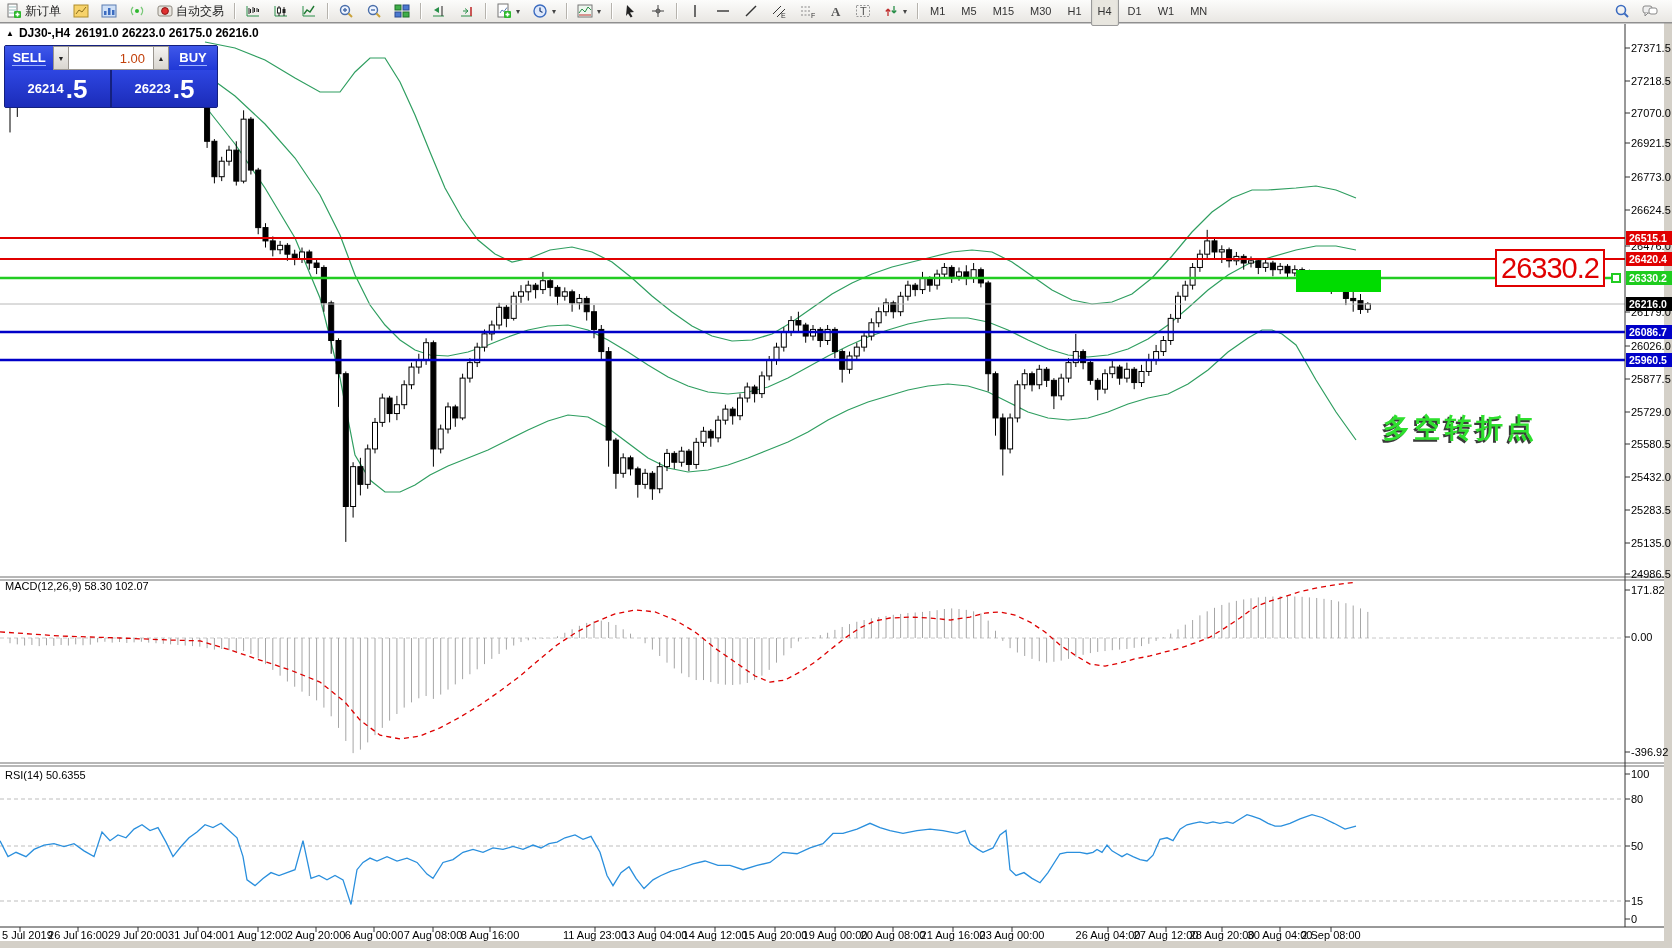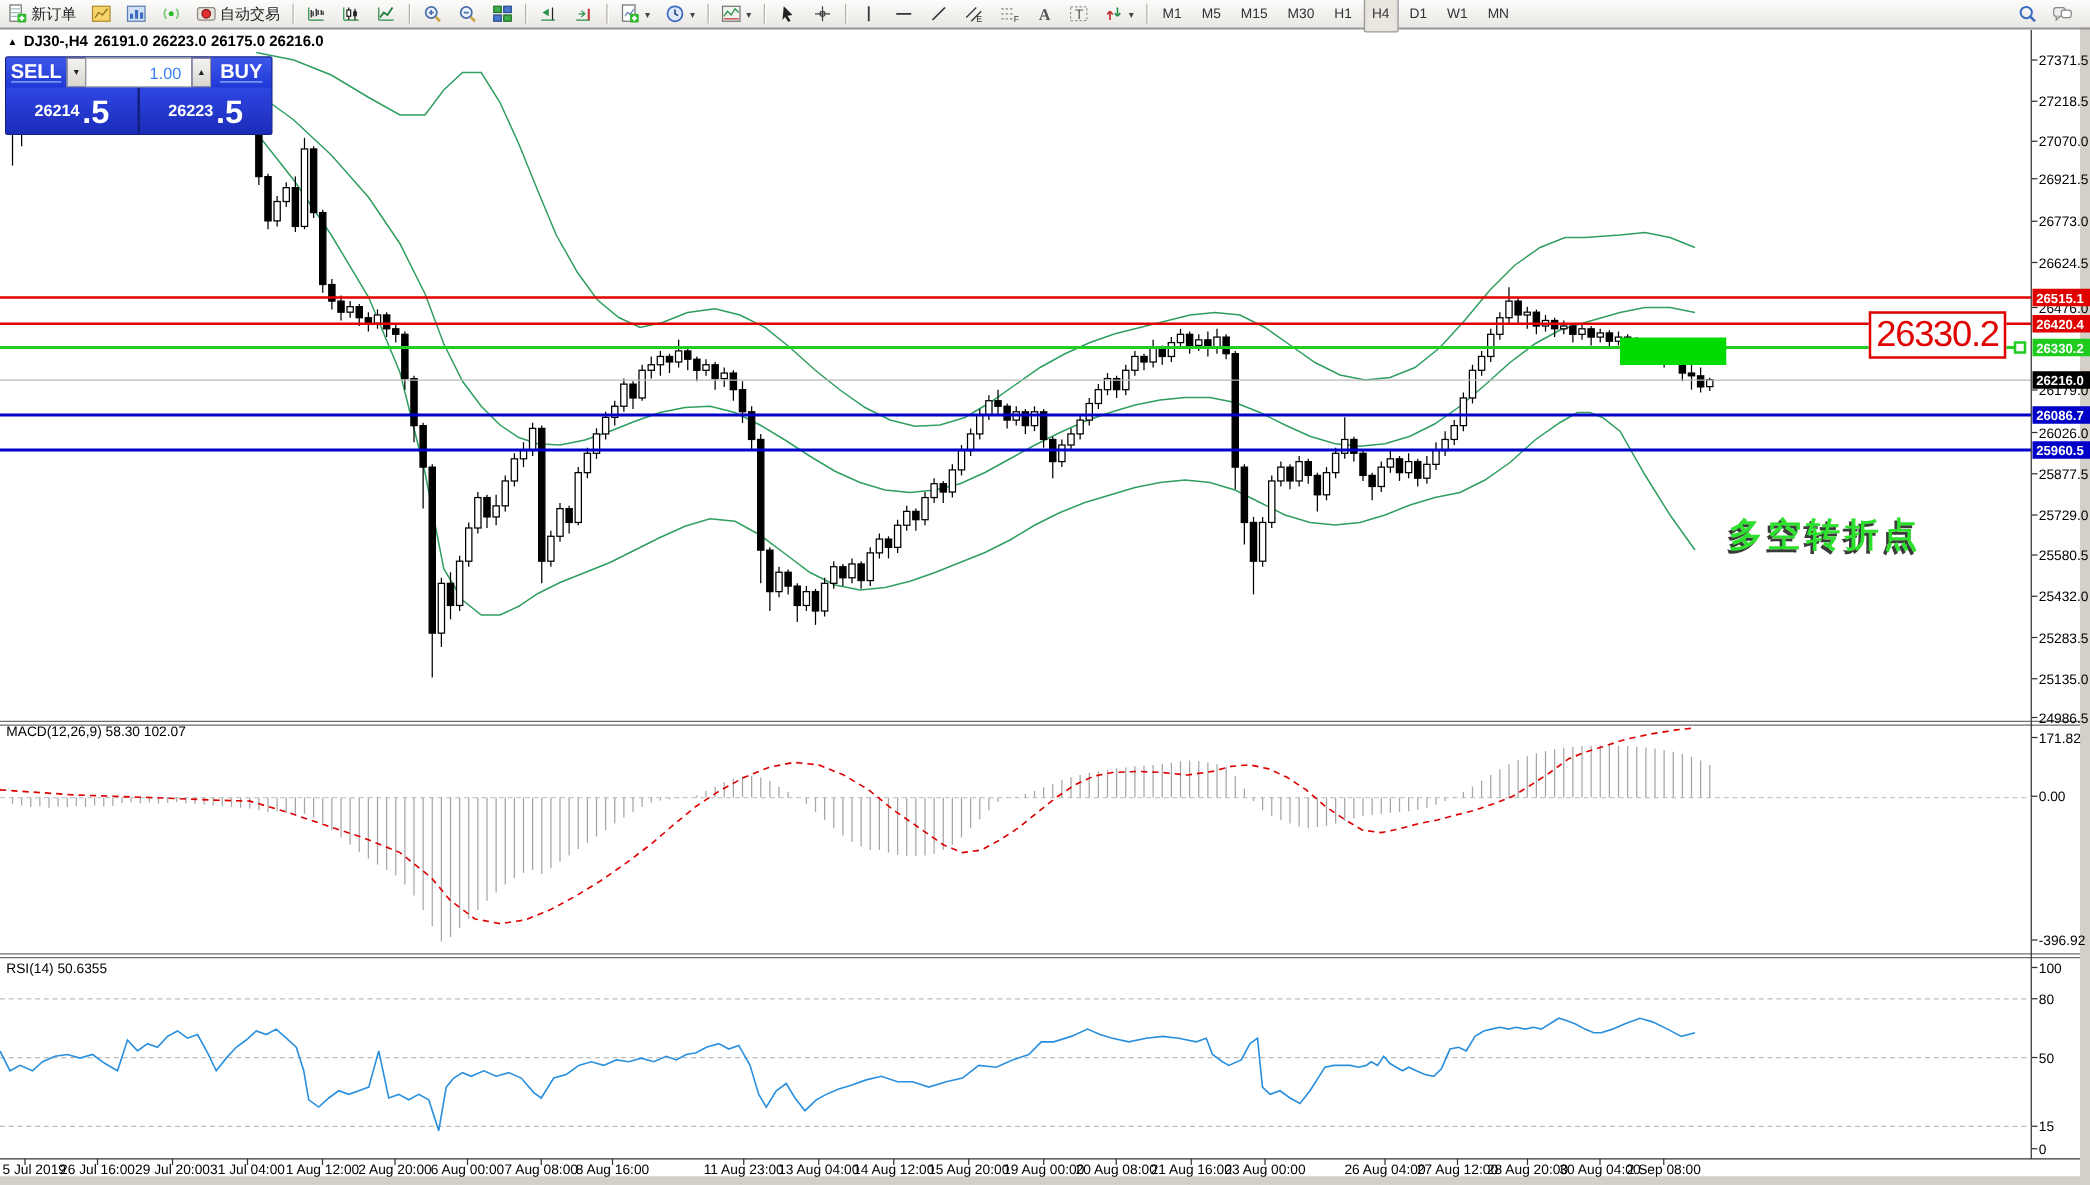--- a/index.html
+++ b/index.html
@@ -18,26 +18,26 @@
   .tb-tf{font-size:11px;padding:4px 6px;color:#333;}
   #tb-right{margin-left:auto;display:flex;align-items:center;margin-right:8px;}
   
   #chart-title{position:absolute;left:6px;top:26px;z-index:8;font-size:12px;font-weight:700;color:#000;display:flex;align-items:center;gap:5px;}
   #chart-title .tri{font-size:8px;}
   
   #trade-panel{position:absolute;left:4px;top:45px;width:212px;height:61px;z-index:8;
      background:#1f33cf;border:1px solid #14207e;border-radius:2px;font-family:"Liberation Sans",sans-serif;}
   #tp-top{position:absolute;left:0;top:0;right:0;height:24px;display:flex;}
   .tp-btn{flex:0 0 48px;display:flex;align-items:center;justify-content:center;color:#fff;
-     font-size:16px;font-weight:700;background:linear-gradient(#3f58ea,#2038d6);}
+     font-size:13px;font-weight:700;background:linear-gradient(#3f58ea,#2038d6);}
   .tp-btn span{border-bottom:1px solid #9db2ff;line-height:14px;}
   .tp-spin{flex:0 0 14px;background:linear-gradient(#f4f3f1,#d9d6d0);border:1px solid #9a968f;
      display:flex;align-items:center;justify-content:center;font-size:7px;color:#222;}
   #tp-vol{flex:1;background:#fff;border-top:1px solid #9a968f;border-bottom:1px solid #9a968f;
-     display:flex;align-items:center;justify-content:flex-end;padding-right:8px;font-size:13px;color:#3b82f6;}
+     display:flex;align-items:center;justify-content:flex-end;padding-right:8px;font-size:13px;color:#c2410c;}
   #tp-prices{position:absolute;left:0;top:24px;right:0;bottom:0;display:flex;}
   .tp-price{flex:1;display:flex;align-items:center;justify-content:center;color:#fff;background:linear-gradient(#2e46e2,#1b2cb9);}
   .tp-price:first-child{border-right:2px solid #14207e;}
   .tp-price .main{font-size:13px;font-weight:700;margin-right:2px;}
   .tp-price .big{font-size:26px;font-weight:700;line-height:26px;}
   
   #level-box{position:absolute;left:1495px;top:249px;width:110px;height:38px;z-index:7;
      background:#fff;border:2px solid #e00000;box-sizing:border-box;display:flex;align-items:center;justify-content:center;
      font-size:29px;color:#e00000;letter-spacing:-1px;}
   #green-rect{position:absolute;left:1296px;top:270px;width:85px;height:22px;background:#00dc00;z-index:6;}

